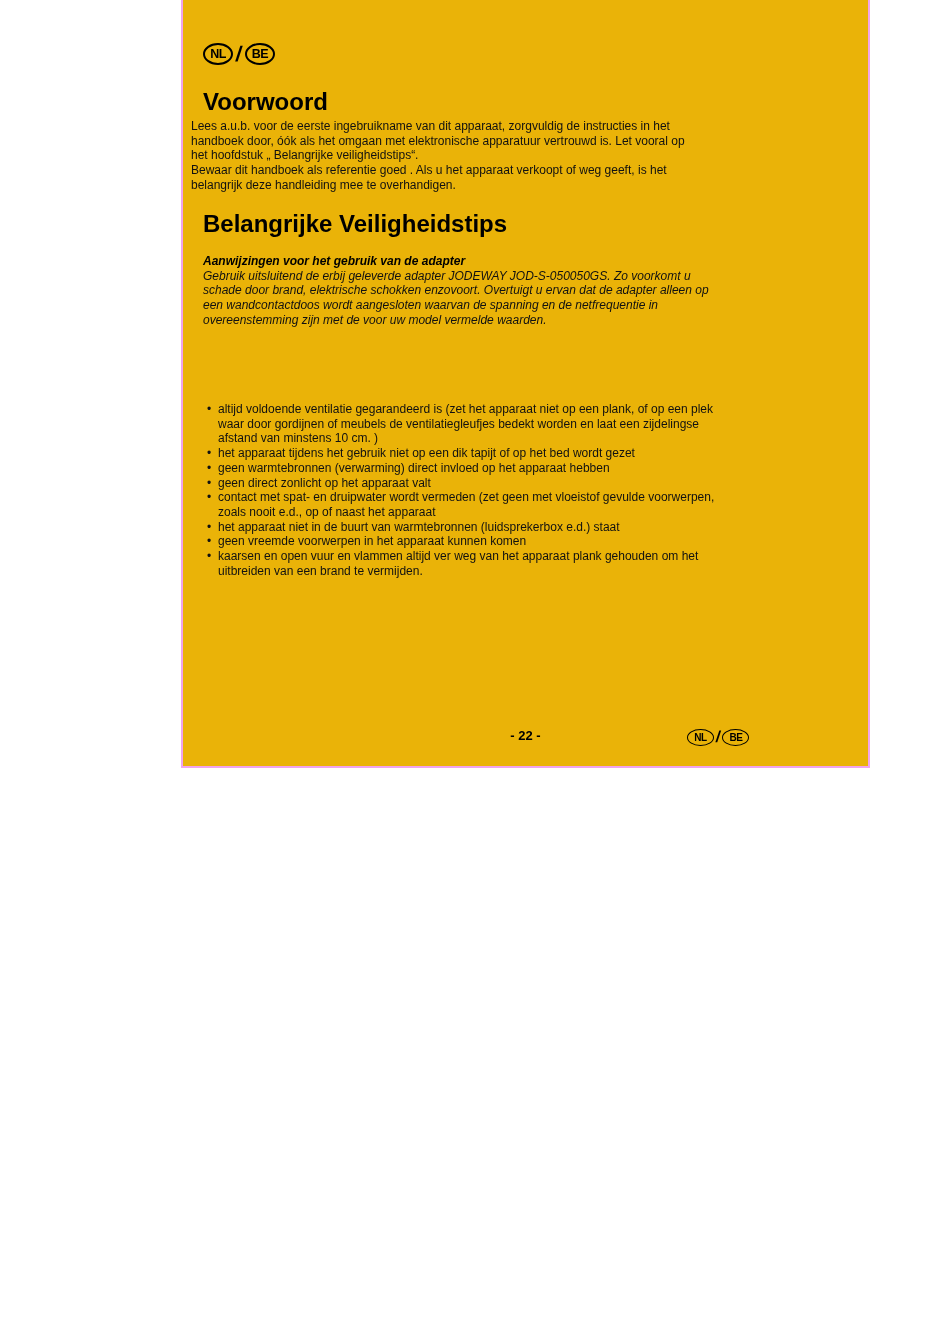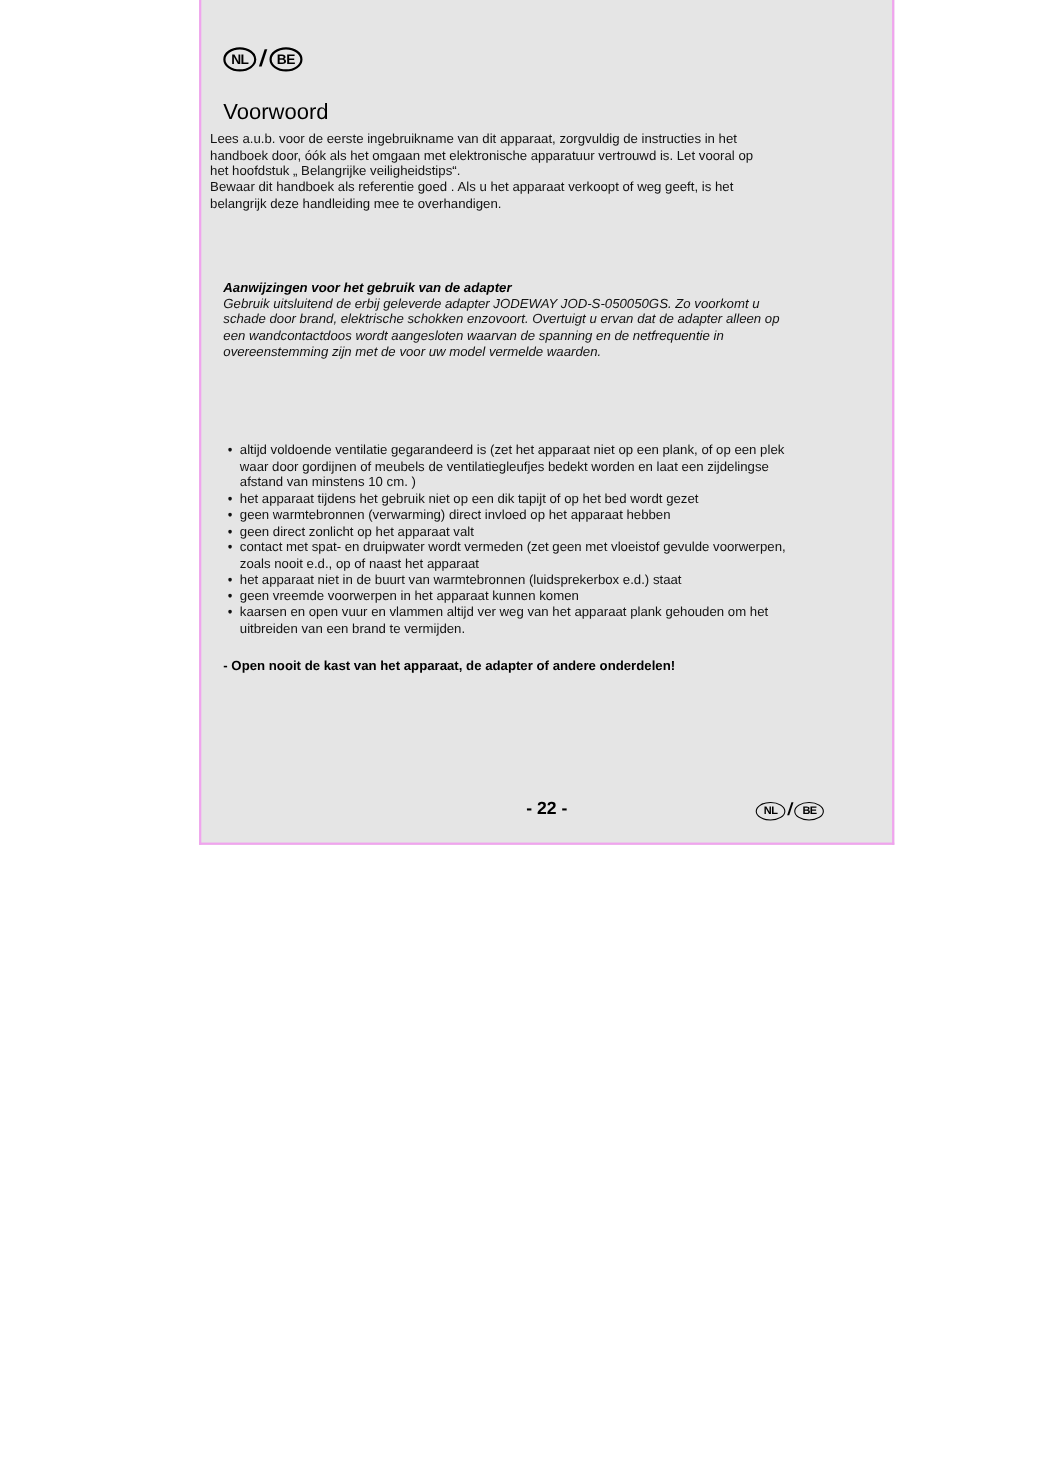--- a/index.html
+++ b/index.html
@@ -7,24 +7,24 @@
     width: 950px; height: 1343px;
     background: #ffffff;
     font-family: "Liberation Sans", sans-serif;
     color: #111111;
     overflow: hidden;
     position: relative;
   }
   .page {
     position: absolute;
     left: 181px; top: 0;
-    width: 632px; height: 768px;
+    width: 689px; height: 768px;
     border: 2px solid #f0a4ee;
     border-top: none;
-    background: #e5e5e5;
+    background: #eab308;
   }
   .abs { position: absolute; }
 
   
   .badge { display: inline-flex; align-items: center; }
   .badge .oval {
     display: inline-flex; align-items: center; justify-content: center;
     border: 2.4px solid #000;
     border-radius: 50%;
     font-weight: bold;
@@ -35,22 +35,22 @@
     font-weight: bold;
     color: #000;
     transform: skewX(-8deg);
   }
   .badge-top .oval { width: 30px; height: 22px; font-size: 12.5px; }
   .badge-top .slash { font-size: 21px; margin: 0 3px; }
   .badge-bottom .oval { width: 27px; height: 17px; border-width: 1.8px; font-size: 10px; }
   .badge-bottom .slash { font-size: 16px; margin: 0 2px; }
 
   .h1 {
-    font-size: 20px;
-    font-weight: normal;
+    font-size: 24px;
+    font-weight: bold;
     line-height: 26px;
     color: #000;
   }
   .body-text {
     font-size: 12px;
     line-height: 14.7px;
     white-space: pre-line;
     width: 560px;
   }
   .bold { font-weight: bold; color: #000; }
@@ -60,21 +60,21 @@
   .bullet-row .marker {
     width: 15px; flex: 0 0 15px;
     padding-left: 4px;
     font-size: 12px;
   }
   .bullet-row .btext { flex: 1; white-space: pre-line; }
 
   .footer-num {
     left: 0; right: 0;
     text-align: center;
-    font-size: 16px;
+    font-size: 13px;
     font-weight: bold;
     line-height: 14.7px;
     color: #000;
   }
 </style>
 </head>
 <body>
 
 <div class="page">
 
@@ -85,20 +85,21 @@
   </div>
 
   <div class="abs h1" style="left:20px; top:89px;">Voorwoord</div>
 
   <div class="abs body-text" style="left:8px; top:119px;">Lees a.u.b. voor de eerste ingebruikname van dit apparaat, zorgvuldig de instructies in het
 handboek door, óók als het omgaan met elektronische apparatuur vertrouwd is. Let vooral op
 het hoofdstuk „ Belangrijke veiligheidstips“.
 Bewaar dit handboek als referentie goed . Als u het apparaat verkoopt of weg geeft, is het
 belangrijk deze handleiding mee te overhandigen.</div>
 
+  <div class="abs h1" style="left:20px; top:211px;">Belangrijke Veiligheidstips</div>
 
   <div class="abs" style="left:20px; top:254px;font-style:italic;">
     <div class="body-text bold">Aanwijzingen voor het gebruik van de adapter</div>
     <div class="body-text">Gebruik uitsluitend de  erbij geleverde adapter JODEWAY JOD-S-050050GS. Zo voorkomt u
 schade door brand, elektrische schokken enzovoort. Overtuigt u ervan dat de adapter alleen op
 een wandcontactdoos wordt aangesloten waarvan de  spanning en de netfrequentie in
 overeenstemming zijn met de voor uw model vermelde waarden.</div>
   </div>
 
 
@@ -135,21 +136,20 @@
       <span class="btext">geen vreemde voorwerpen in het apparaat kunnen komen</span>
     </div>
     <div class="bullet-row">
       <span class="marker">•</span>
       <span class="btext">kaarsen en open vuur en vlammen altijd ver weg van het apparaat plank gehouden om het
 uitbreiden van een brand te vermijden.</span>
     </div>
   </div>
 
   <div class="abs" style="left:20px; top:598px;">
-    <div class="body-text bold">- Open nooit de kast van het apparaat, de adapter of andere onderdelen!</div>
   </div>
 
   <div class="abs footer-num" style="top:729px;">- 22 -</div>
 
   <div class="abs badge badge-bottom" style="left:504px; top:728px;">
     <span class="oval">NL</span>
     <span class="slash">/</span>
     <span class="oval">BE</span>
   </div>
 

